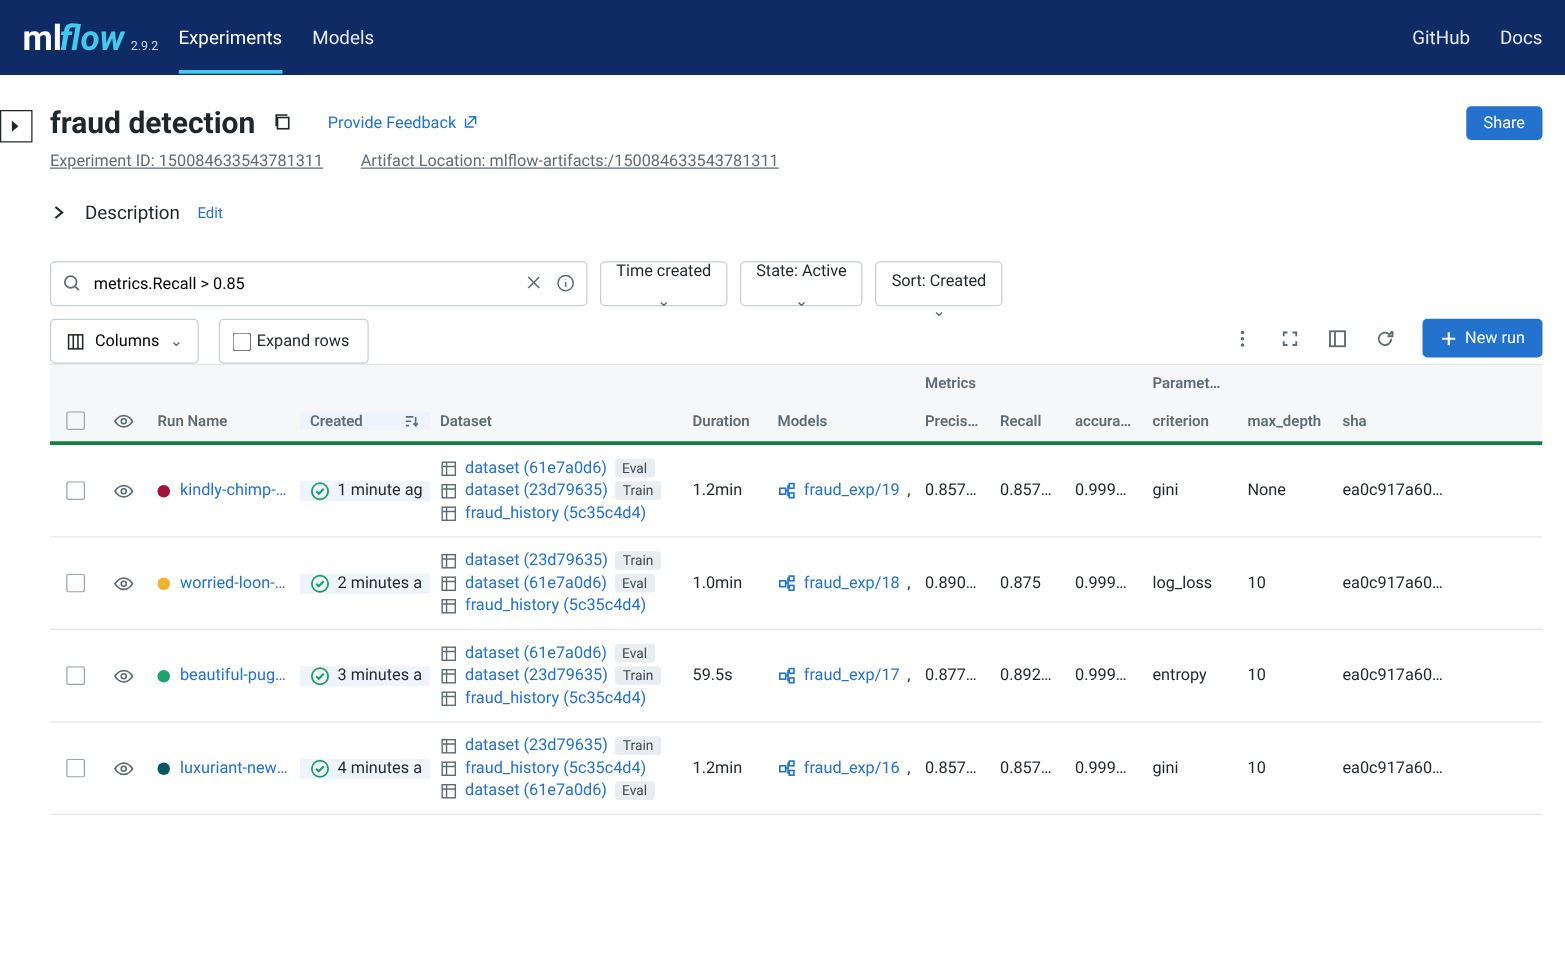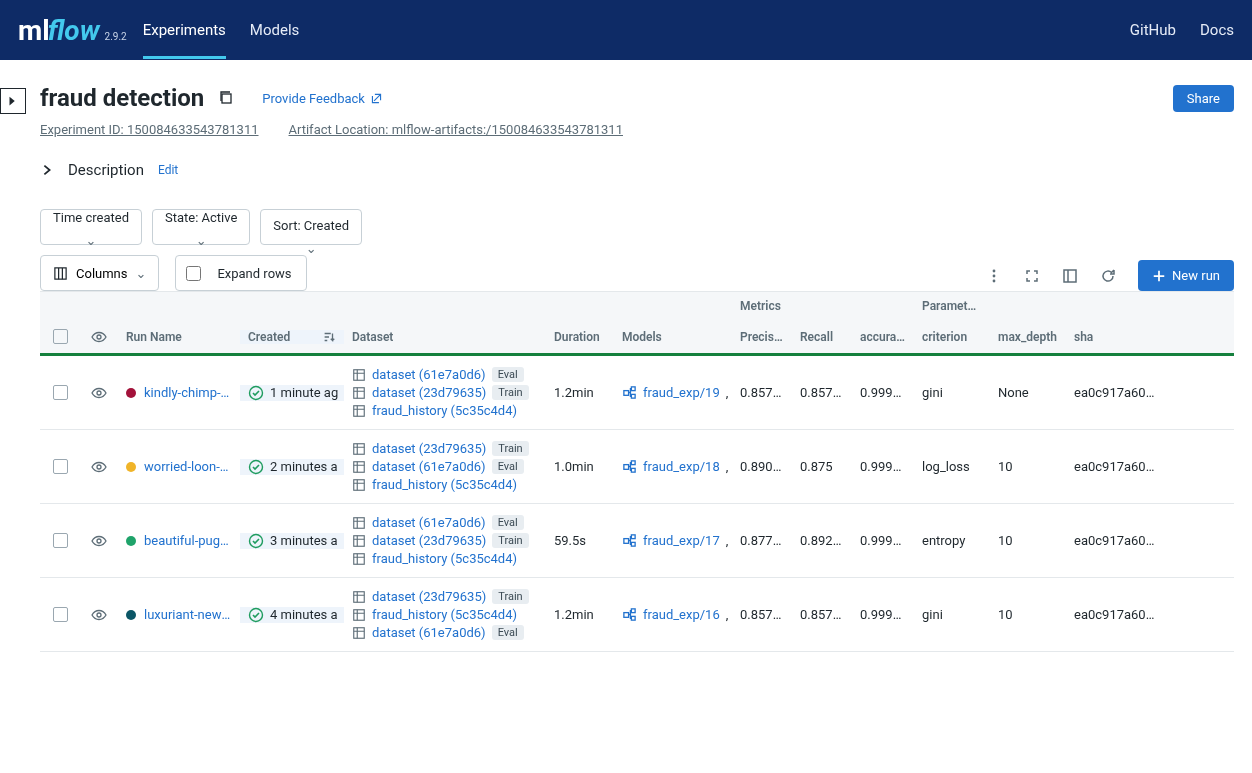--- a/index.html
+++ b/index.html
@@ -27,23 +27,23 @@
 .desc-label { font-size:15px; color:#1f272d; }
 .desc-edit { color:#2272ce; font-size:12px; cursor:pointer; }
 .filters-row { padding:30px 0 0 40px; display:flex; gap:10px; align-items:center; }
 .search-box { position:relative; width:430px; }
 .search-box input { width:100%; height:36px; border:1px solid #c7d0d6; border-radius:4px; padding:0 60px 0 34px; font-size:13px; }
 .search-box .search-icn { position:absolute; left:10px; top:10px; color:#5d6d77; }
 .search-box .clear-icn { position:absolute; right:36px; top:10px; color:#5d6d77; cursor:pointer; }
 .search-box .info-icn { position:absolute; right:10px; top:10px; color:#5d6d77; cursor:pointer; }
 .filter-btn { height:36px; border:1px solid #c7d0d6; border-radius:4px; background:#fff; padding:0 12px; display:flex; align-items:center; gap:8px; font-size:13px; cursor:pointer; color:#1f272d;flex-direction:column; }
 .filter-btn .chev { color:#5d6d77; }
-.toolbar-row { padding:10px 0 0 40px; display:flex; gap:16px; align-items:flex-end; }
+.toolbar-row { padding:10px 0 0 40px; display:flex; gap:16px; align-items:flex-start; }
 .col-btn { height:36px; border:1px solid #c7d0d6; border-radius:4px; background:#fff; padding:0 12px; display:flex; align-items:center; gap:8px; font-size:13px; cursor:pointer; }
-.expand-wrap { height:36px; border:1px solid #c7d0d6; border-radius:4px; background:#fff; padding:0 14px 0 10px; display:flex; align-items:center; gap:16px; font-size:13px; }
+.expand-wrap { height:36px; border:1px solid #c7d0d6; border-radius:4px; background:#fff; padding:0 14px 0 10px; display:flex; align-items:center; gap:4px; font-size:13px; }
 .expand-wrap input { width:15px; height:15px; }
 .right-tools { margin-left:auto; display:flex; align-items:center; gap:22px; }
 .icon-btn { color:#5d6d77; cursor:pointer; }
 .new-run-btn { background:#2272ce; color:#fff; border:none; border-radius:4px; padding:8px 14px; font-size:13px; display:flex; align-items:center; gap:6px; cursor:pointer; }
 .view-tabs { padding:22px 0 0 40px; display:flex; gap:24px; align-items:center; border-bottom:0; }
 .view-tab { font-size:13px; font-weight:600; color:#5d6d77; padding:0 0 8px; cursor:pointer; }
 .view-tab.active { color:#1f272d; border-bottom:3px solid #2272ce; }
 .badge { background:#2272ce; color:#fff; font-size:11px; padding:2px 8px; border-radius:3px; font-weight:500; }
 .table-wrap { margin-left:40px; border-top:1px solid #e4e8eb; overflow:hidden; }
 .thead { background:#f5f7f9; }
@@ -122,20 +122,40 @@
     <span class="desc-chevron">
       <svg width="14" height="14" viewBox="0 0 16 16">
           <path d="M5 3l6 5-6 5" fill="none" stroke="#1f272d" stroke-width="2"></path>
         </svg>
     </span>
     <span class="desc-label">Description</span>
     <span class="desc-edit">Edit</span>
   </div>
 
   <div class="filters-row">
+    <div class="search-box">
+      <span class="search-icn">
+        <svg width="15" height="15" viewBox="0 0 16 16" fill="none" stroke="currentColor" stroke-width="1.5">
+            <circle cx="7" cy="7" r="5"></circle>
+            <path d="M11 11l3 3"></path>
+          </svg>
+      </span>
+      <input value="metrics.Recall &gt; 0.85" style="">
+      <span class="clear-icn">
+        <svg width="14" height="14" viewBox="0 0 16 16" stroke="currentColor" stroke-width="1.5">
+            <path d="M3 3l10 10M13 3L3 13"></path>
+          </svg>
+      </span>
+      <span class="info-icn">
+        <svg width="15" height="15" viewBox="0 0 16 16" fill="none" stroke="currentColor" stroke-width="1.3">
+            <circle cx="8" cy="8" r="6.5"></circle>
+            <path d="M8 7v4M8 4.5v.5"></path>
+          </svg>
+      </span>
+    </div>
     <button class="filter-btn">
       <span>Time created</span>
         <span class="chev">⌄</span>
     </button>
     <button class="filter-btn">
       <span>State: Active</span>
         <span class="chev">⌄</span>
     </button>
     <button class="filter-btn">
       <svg width="14" height="14" viewBox="0 0 16 16" fill="none" stroke="#5d6d77" stroke-width="1.5">

